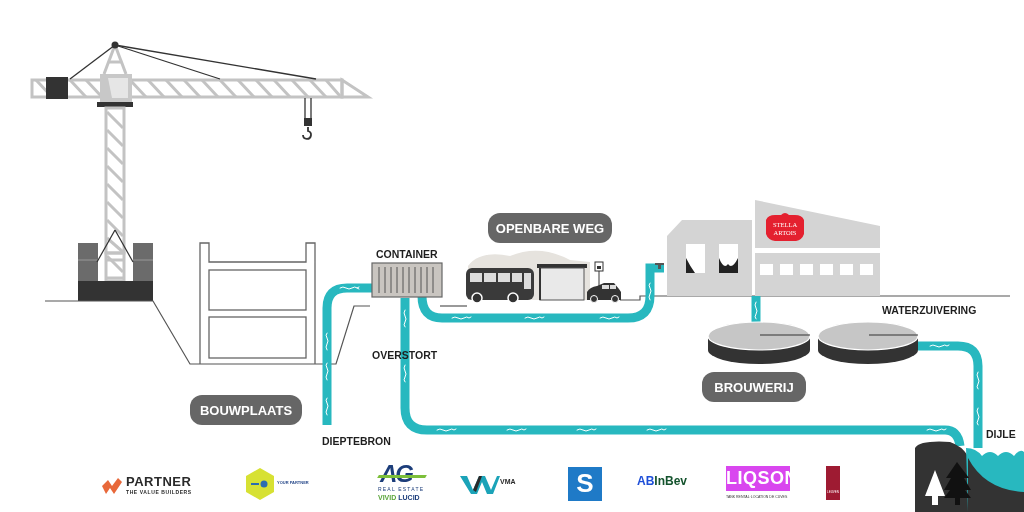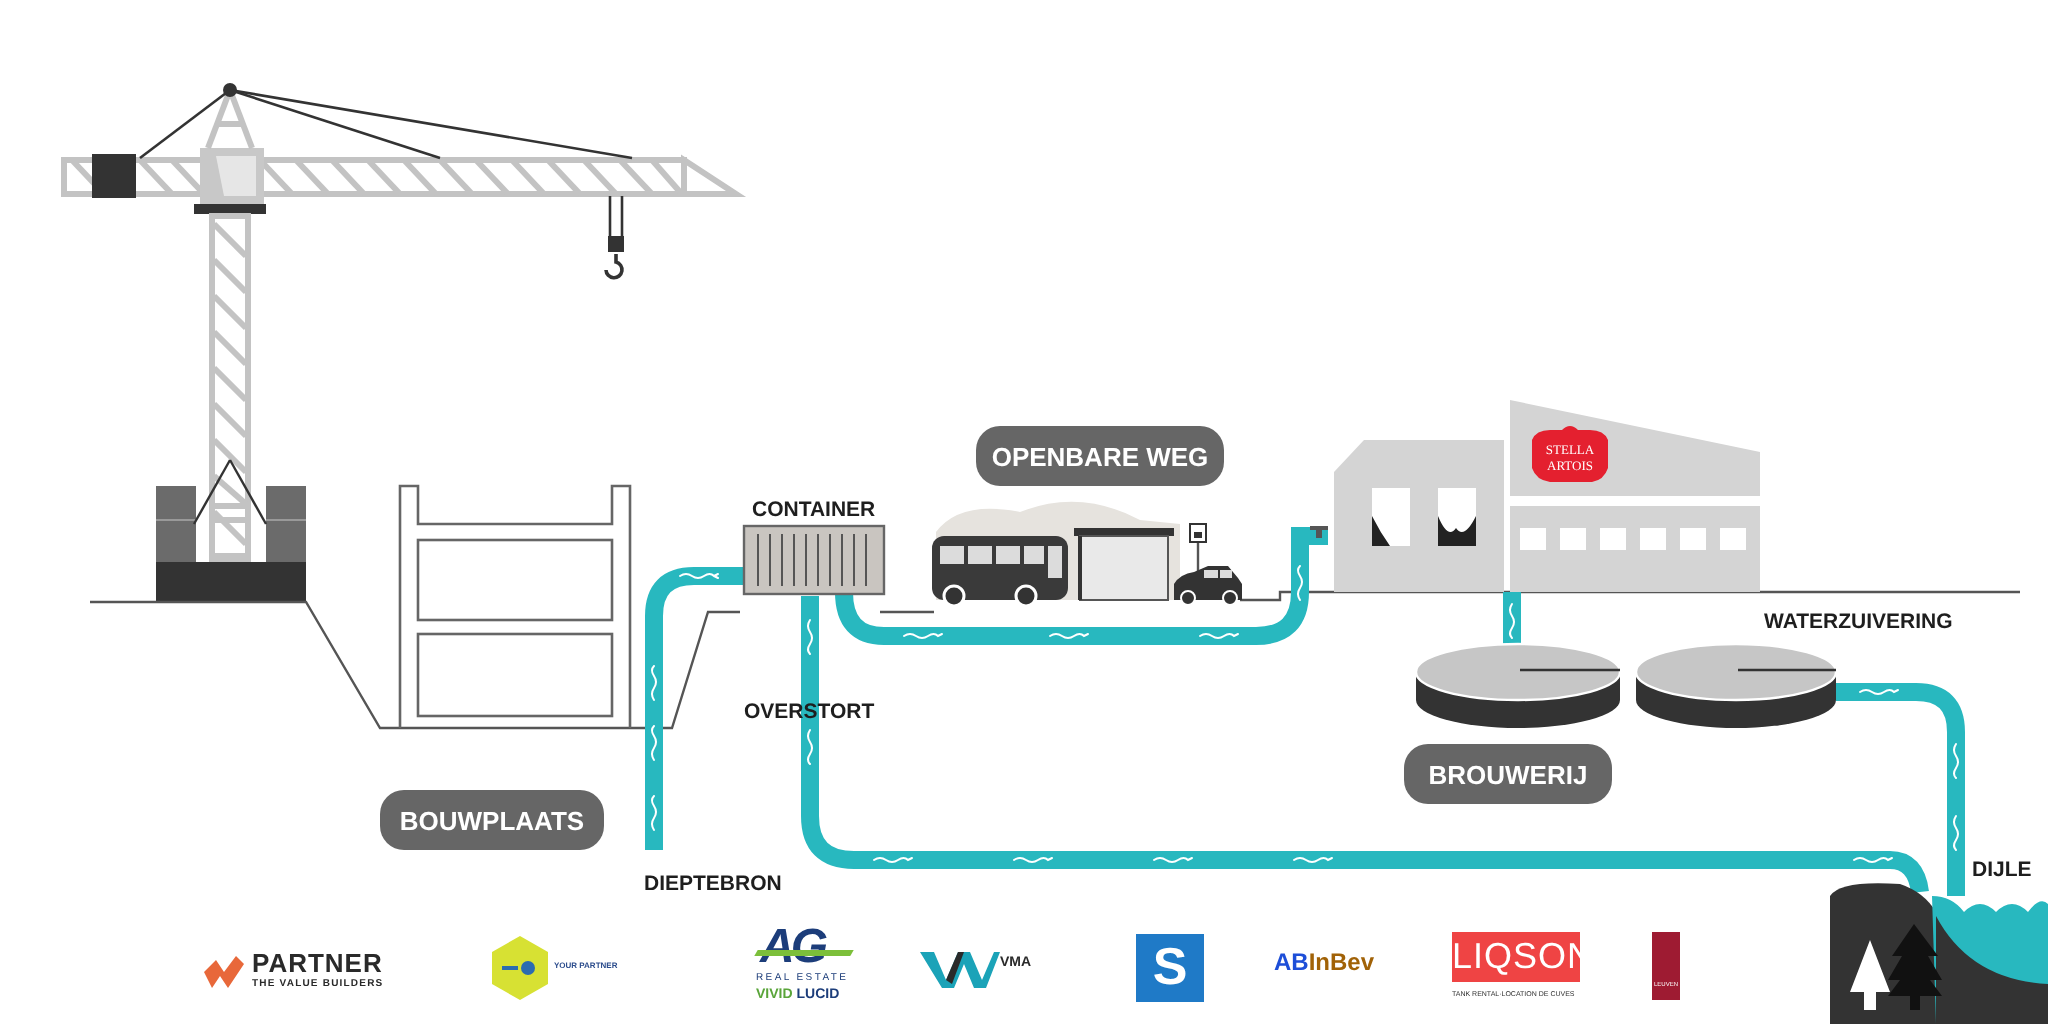--- a/index.html
+++ b/index.html
@@ -301,24 +301,24 @@
       <polygon points="13,16 19,2 22,2 16,18" fill="#2a2a2a"></polygon>
     </svg>
     <div style="position:absolute;left:40px;top:4px;font-weight:700;font-size:7px;color:#2a2a2a;">VMA</div>
   </div>
 
   <div class="logo" style="left:568px;top:467px;width:34px;height:34px;background:#1f7ac7;">
     <div style="position:absolute;left:0;top:0;width:34px;text-align:center;font-weight:700;font-size:26px;line-height:32px;color:#ffffff;">S</div>
   </div>
 
   <div class="logo" style="left:637px;top:474px;width:60px;height:18px;font-weight:700;font-size:12px;white-space:nowrap;">
-    <span style="color:#1d4ed8;">AB</span><span style="color:#a16207;">InBev</span>
+    <span style="color:#1d4ed8;">AB</span><span style="color:#14532d;">InBev</span>
   </div>
 
   <div class="logo" style="left:726px;top:466px;width:64px;height:40px;">
-    <div style="position:absolute;left:0;top:0;width:64px;height:25px;background:#ef4444;color:#fff;font-weight:400;font-size:18px;line-height:25px;text-align:center;letter-spacing:0.5px;">LIQSON</div>
+    <div style="position:absolute;left:0;top:0;width:64px;height:25px;background:#d946ef;color:#fff;font-weight:700;font-size:18px;line-height:25px;text-align:center;letter-spacing:0.5px;">LIQSON</div>
     <div style="position:absolute;left:0;top:29px;font-size:3.5px;color:#333;white-space:nowrap;">TANK RENTAL·LOCATION DE CUVES</div>
   </div>
 
   <div class="logo" style="left:826px;top:466px;width:14px;height:34px;background:#9e1b32;">
     <div style="position:absolute;left:0;top:24px;width:14px;text-align:center;font-size:3px;color:#fff;">LEUVEN</div>
   </div>
 </div>
 
 </body></html>

